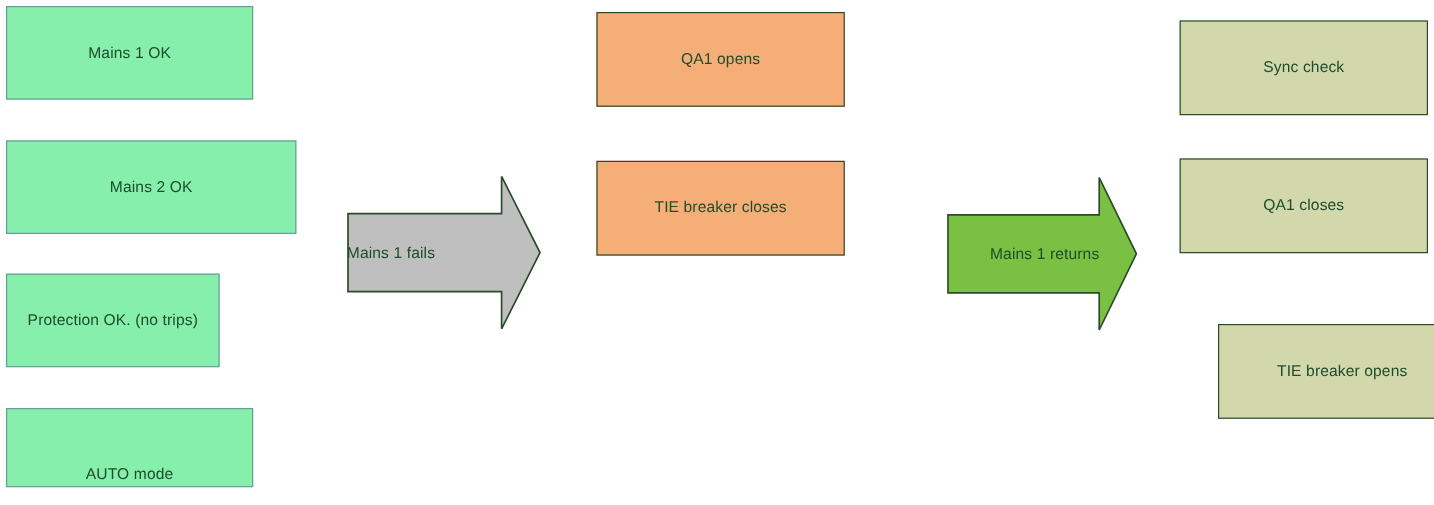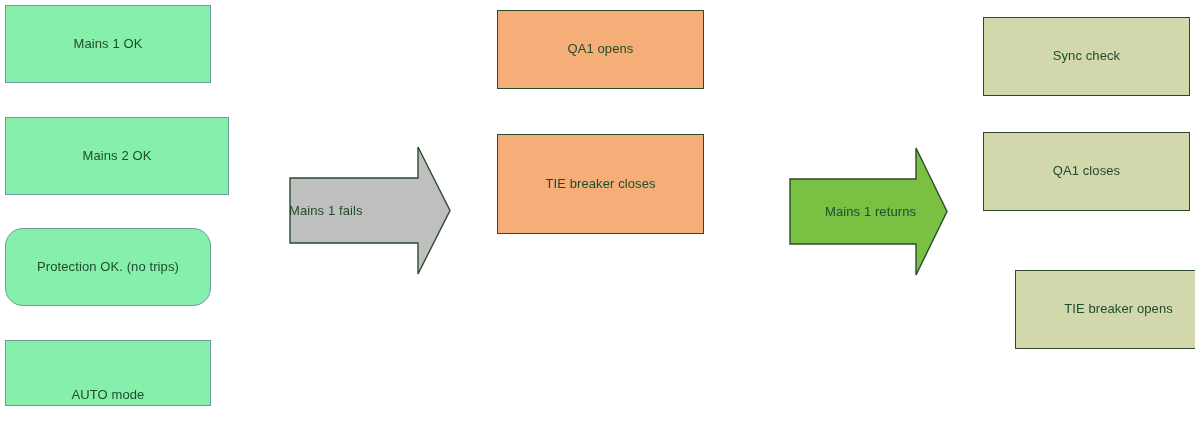--- a/index.html
+++ b/index.html
@@ -53,44 +53,44 @@
 </style>
 </head>
 <body>
 
 <div id="canvas">
 
   <div class="node node-blue" style="left:5px;  top:5px;   width:206px; height:78px;">
     <span>Mains 1 OK</span>
   </div>
 
-  <div class="node node-blue" style="left:5px;  top:117px; width:224px; height:78px;">
+  <div class="node node-blue" style="left:5px;  top:117px; width:242px; height:78px;">
     <span>Mains 2 OK</span>
   </div>
 
-  <div class="node node-blue" style="left:5px;  top:228px; width:206px; height:78px;border-radius:18px;">
+  <div class="node node-blue" style="left:5px;  top:228px; width:178px; height:78px;">
     <span>Protection OK. (no trips)</span>
   </div>
 
   <div class="node node-blue" style="left:5px;  top:340px; width:206px; height:66px;align-items:flex-end;">
     <span>AUTO mode</span>
   </div>
 
   <div class="arrow-wrap" style="left:289px; top:146px; width:162px; height:129px;">
     <svg width="162" height="129" viewBox="0 0 162 129">
       <polygon points="1,32 129,32 129,1 161,64.5 129,128 129,97 1,97" fill="#bfbfbf" stroke="#2c4a2c" stroke-width="1.4" stroke-linejoin="miter"></polygon>
     </svg>
     <div class="arrow-label" style="top:57px; padding-right:30px;">Mains 1 fails</div>
   </div>
 
   <div class="node node-orange" style="left:497px; top:10px;  width:207px; height:79px;text-align:center;">
     <span>QA1 opens</span>
   </div>
 
-  <div class="node node-orange" style="left:497px; top:134px; width:207px; height:100px;">
+  <div class="node node-orange" style="left:497px; top:134px; width:207px; height:79px;">
     <span>TIE breaker closes</span>
   </div>
 
   <div class="arrow-wrap" style="left:789px; top:147px; width:159px; height:129px;">
     <svg width="159" height="129" viewBox="0 0 159 129">
       <polygon points="1,32 127,32 127,1 158,64.5 127,128 127,97 1,97" fill="#7ac143" stroke="#2c4a2c" stroke-width="1.4" stroke-linejoin="miter"></polygon>
     </svg>
     <div class="arrow-label" style="top:57px; padding-right:30px;padding-left:36px;">Mains 1 returns</div>
   </div>
 

